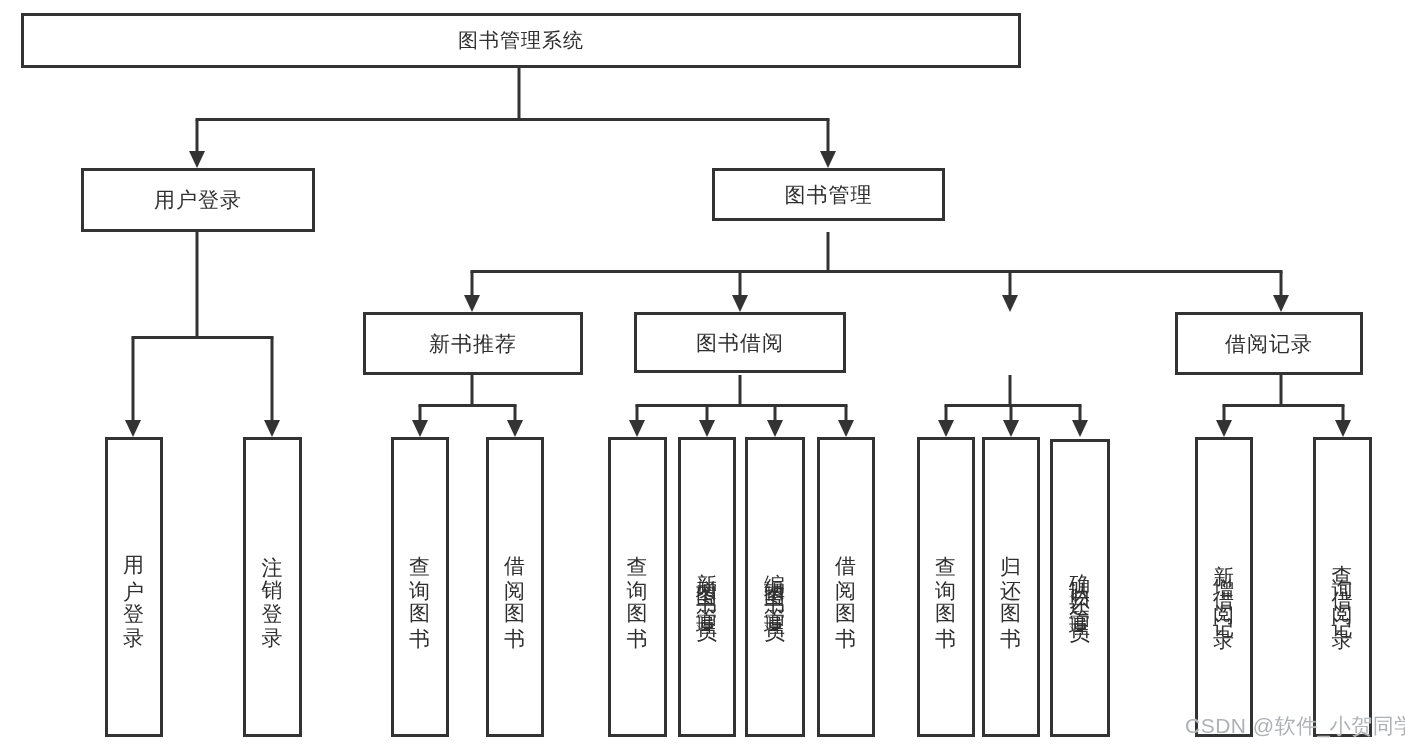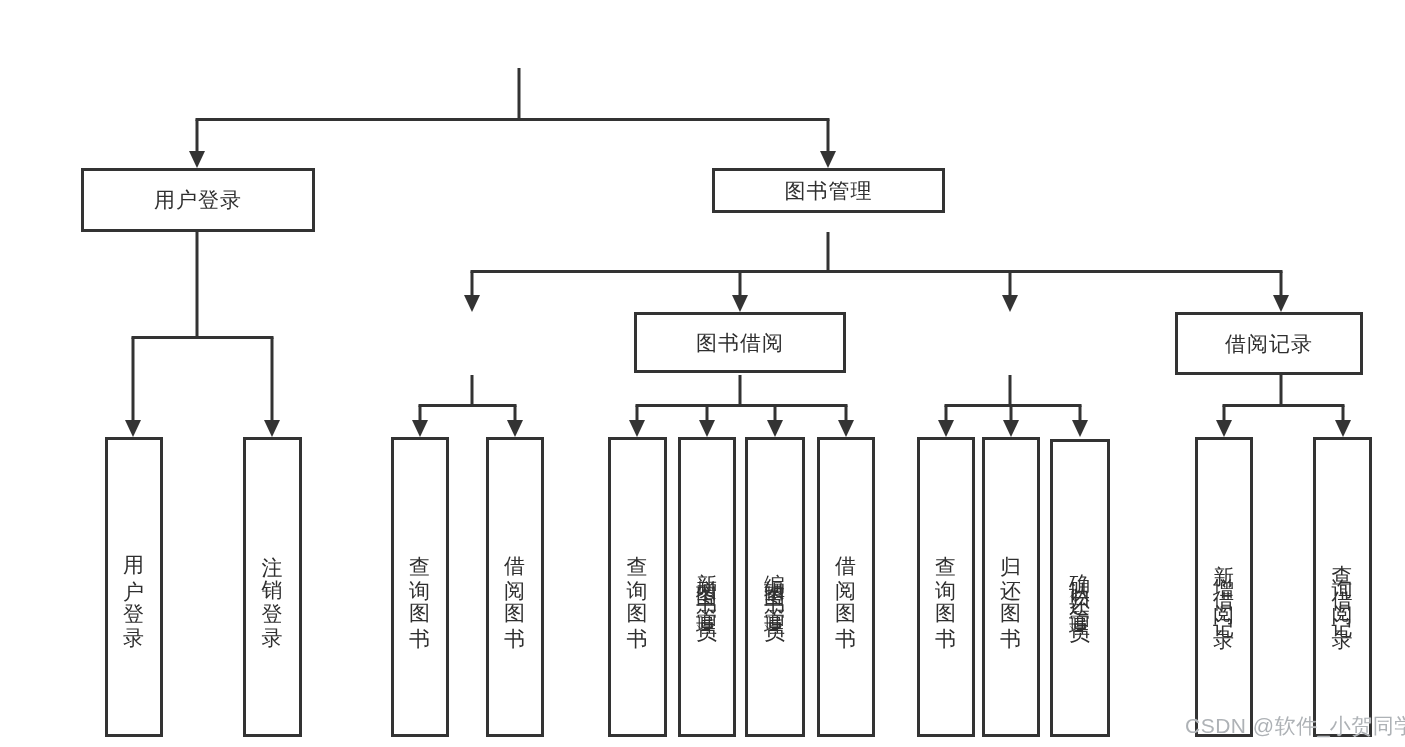--- a/index.html
+++ b/index.html
@@ -117,28 +117,34 @@
       <polygon points="767,420 783,420 775,437"></polygon>
       <polygon points="838,420 854,420 846,437"></polygon>
       <polygon points="938,420 954,420 946,437"></polygon>
       <polygon points="1003,420 1019,420 1011,437"></polygon>
       <polygon points="1072,420 1088,420 1080,437"></polygon>
       <polygon points="1216,420 1232,420 1224,437"></polygon>
       <polygon points="1335,420 1351,420 1343,437"></polygon>
     </g>
   </svg>
 
+  <div class="node hnode root-node" style="left:21px; top:13px; width:1000px; height:55px;">
+    <span>图书管理系统</span>
+  </div>
 
   <div class="node hnode" style="left:81px; top:168px; width:234px; height:64px;">
     <span>用户登录</span>
   </div>
-  <div class="node hnode" style="left:712px; top:168px; width:233px; height:45px;">
+  <div class="node hnode" style="left:712px; top:168px; width:233px; height:53px;">
     <span>图书管理</span>
   </div>
 
+  <div class="node hnode" style="left:363px; top:312px; width:220px; height:63px;">
+    <span>新书推荐</span>
+  </div>
   <div class="node hnode" style="left:634px; top:312px; width:212px; height:61px;">
     <span>图书借阅</span>
   </div>
   <div class="node hnode" style="left:1175px; top:312px; width:188px; height:63px;">
     <span>借阅记录</span>
   </div>
 
   <div class="node vnode" style="left:105px; top:437px; width:58px; height:300px;">
     <span class="vtext" style="letter-spacing: 24px;">用户登录</span>
   </div>

